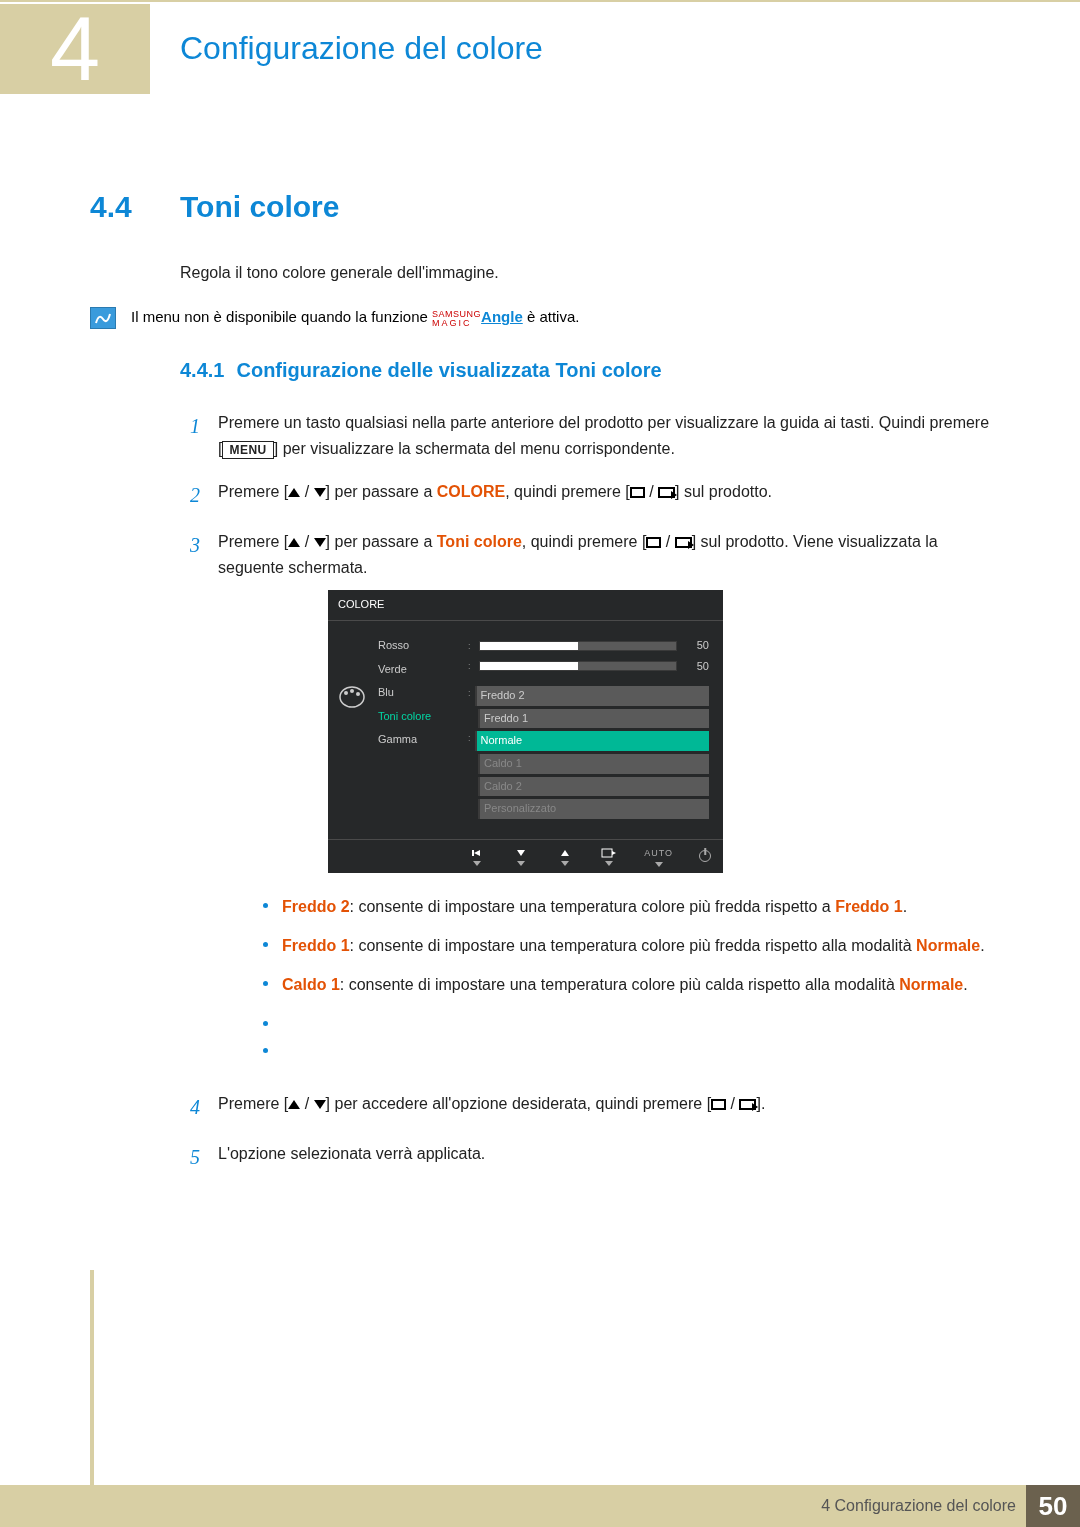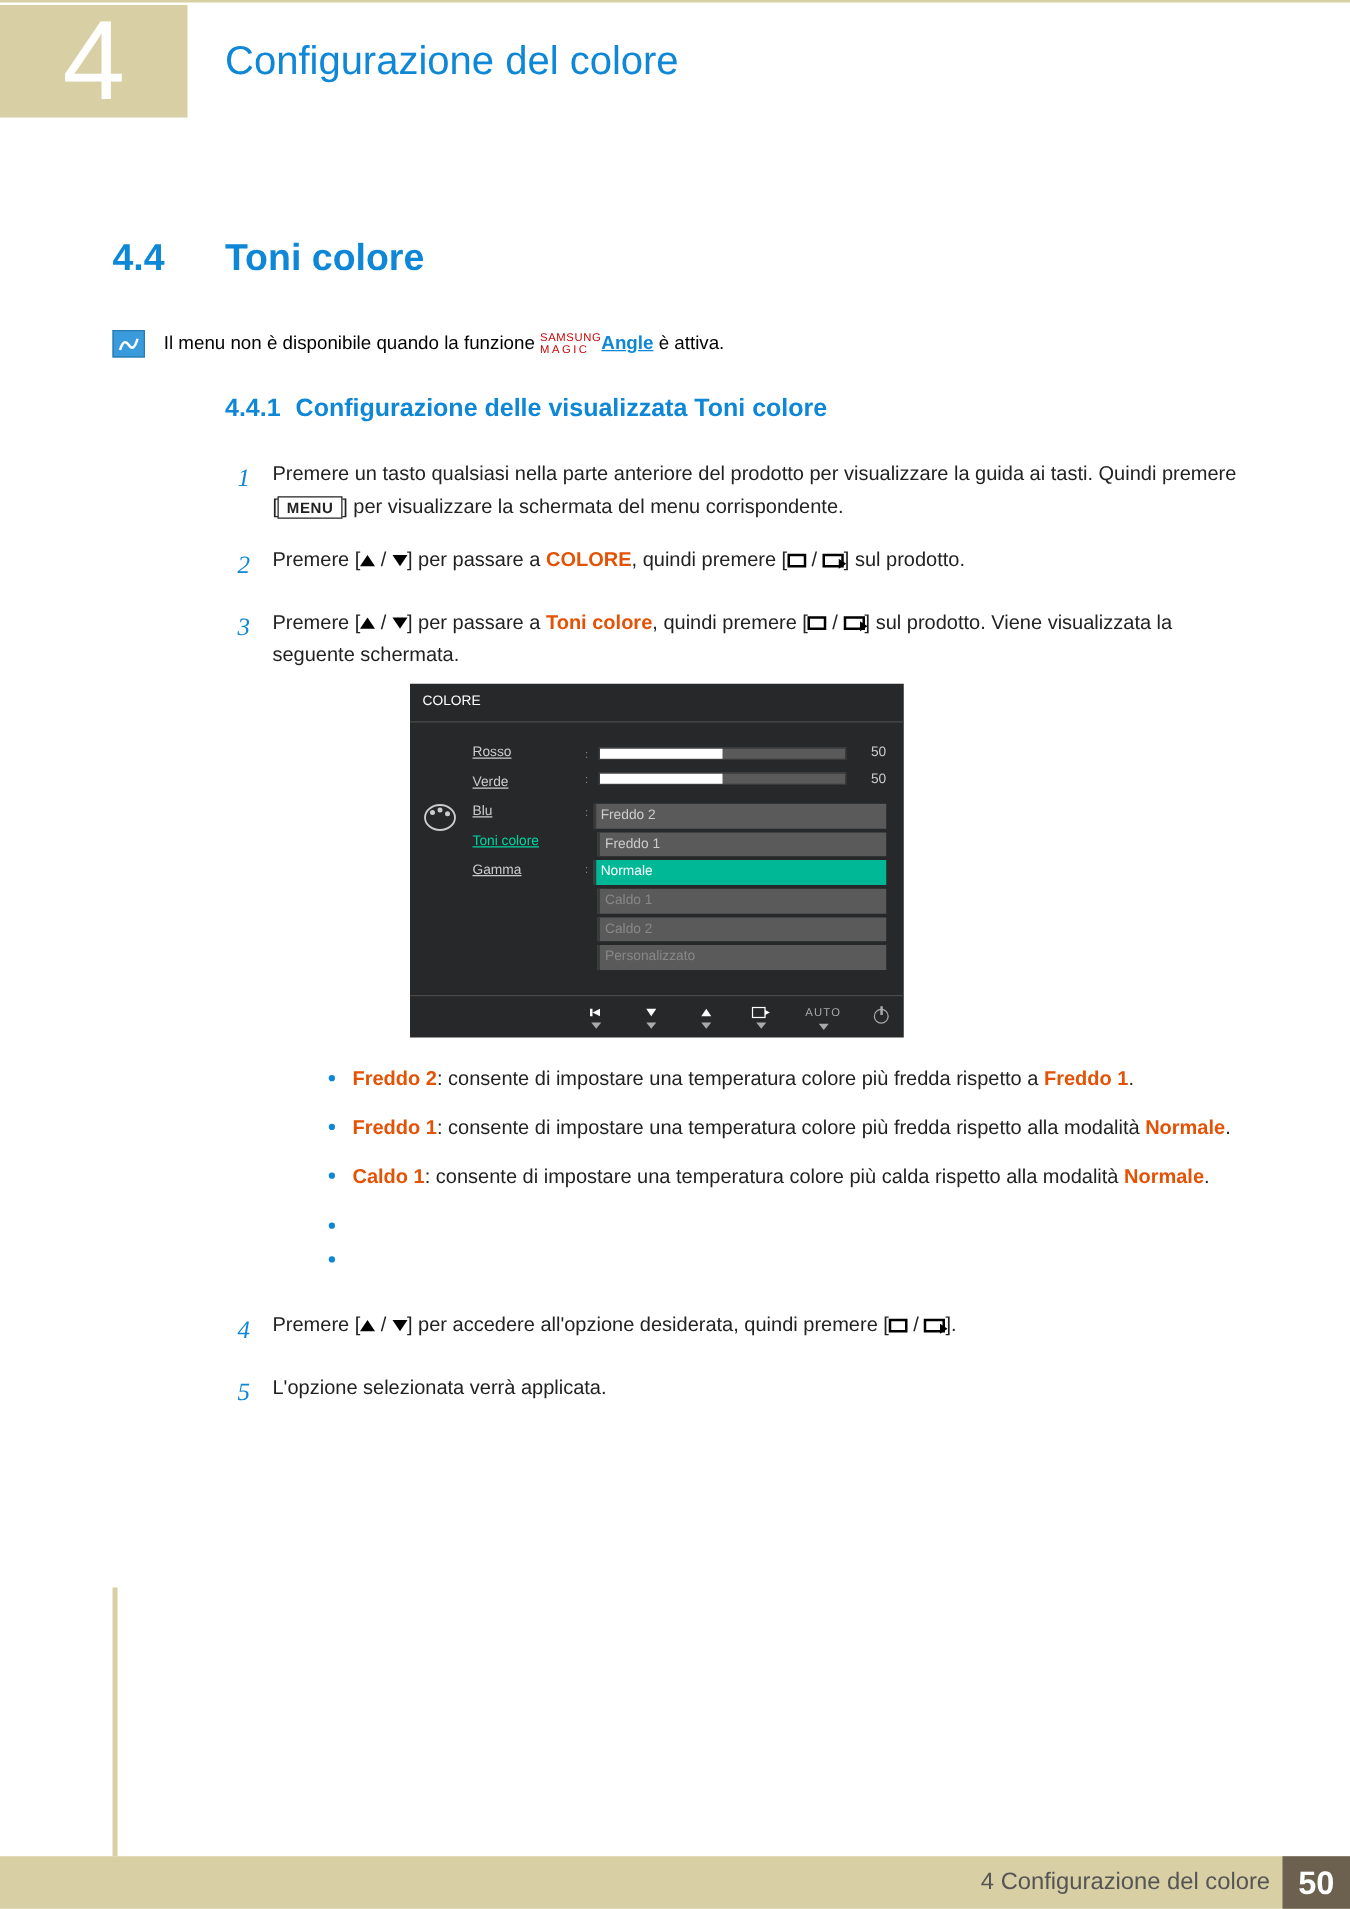--- a/index.html
+++ b/index.html
@@ -198,21 +198,21 @@
     width: 30px;
     margin-top: 48px;
     flex-shrink: 0;
   }
   .osd-menu {
     display: flex;
     flex-direction: column;
     gap: 6px;
     font-size: 11px;
   }
-  .osd-menu-item { color: #ccc; text-decoration: underline; }
+  .osd-menu-item { color: #ccc; }
   .osd-menu-item.active { color: #00d6a4; }
   .osd-right {
     flex: 1;
     display: flex;
     flex-direction: column;
     gap: 3px;
     font-size: 11px;
     color: #ccc;
   }
   .slider-row { display: flex; align-items: center; gap: 8px; }
@@ -284,21 +284,21 @@
     bottom: 0;
     left: 0;
     right: 0;
     height: 42px;
     background: #d8cfa4;
     display: flex;
     align-items: center;
     justify-content: flex-end;
   }
   .footer-text {
-    font-size: 19px;
+    font-size: 16px;
     color: #555;
     margin-right: 10px;
   }
   .page-num-box {
     width: 54px;
     height: 42px;
     background: #6b614e;
     color: #fff;
     font-size: 26px;
     font-weight: bold;
@@ -325,20 +325,21 @@
     </div>
     <div class="chapter-title">Configurazione del colore</div>
   </div>
 
   <div class="content">
     <div class="section-row">
       <div class="section-num">4.4</div>
       <div class="section-title">Toni colore</div>
     </div>
 
+    <div class="intro">Regola il tono colore generale dell'immagine.</div>
 
     <div class="note-row">
       <div class="note-icon">
         <svg width="18" height="14" viewBox="0 0 18 14">
             <path d="M2 12 Q5 2 9 8 Q13 14 16 3" stroke="#fff" stroke-width="2" fill="none"></path>
           </svg>
       </div>
       <div>
         <span>Il menu non è disponibile quando la funzione </span><span class="samsung-magic"><span>SAMSUNG</span><br><span class="l2">MAGIC</span></span><a href="#" class="angle-link">Angle</a><span> è attiva.</span>
       </div>

